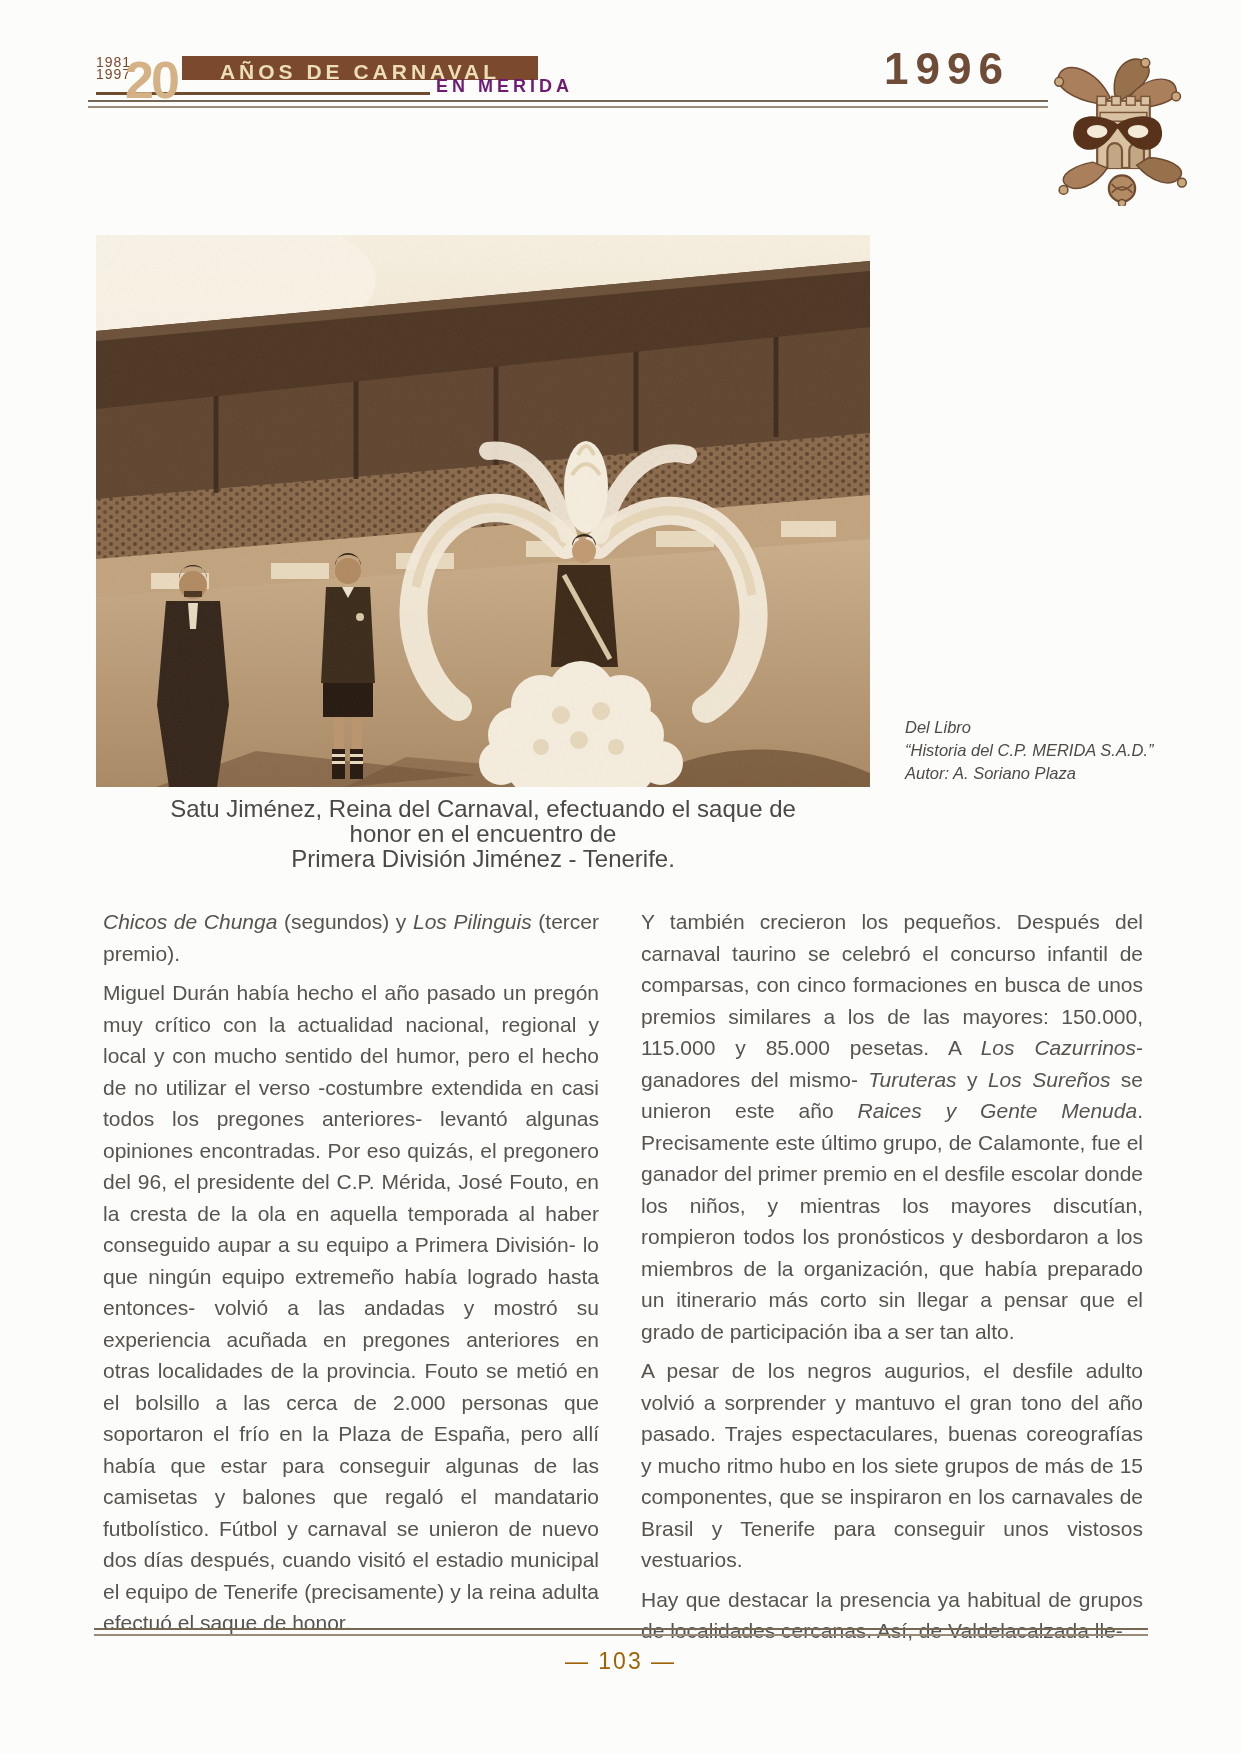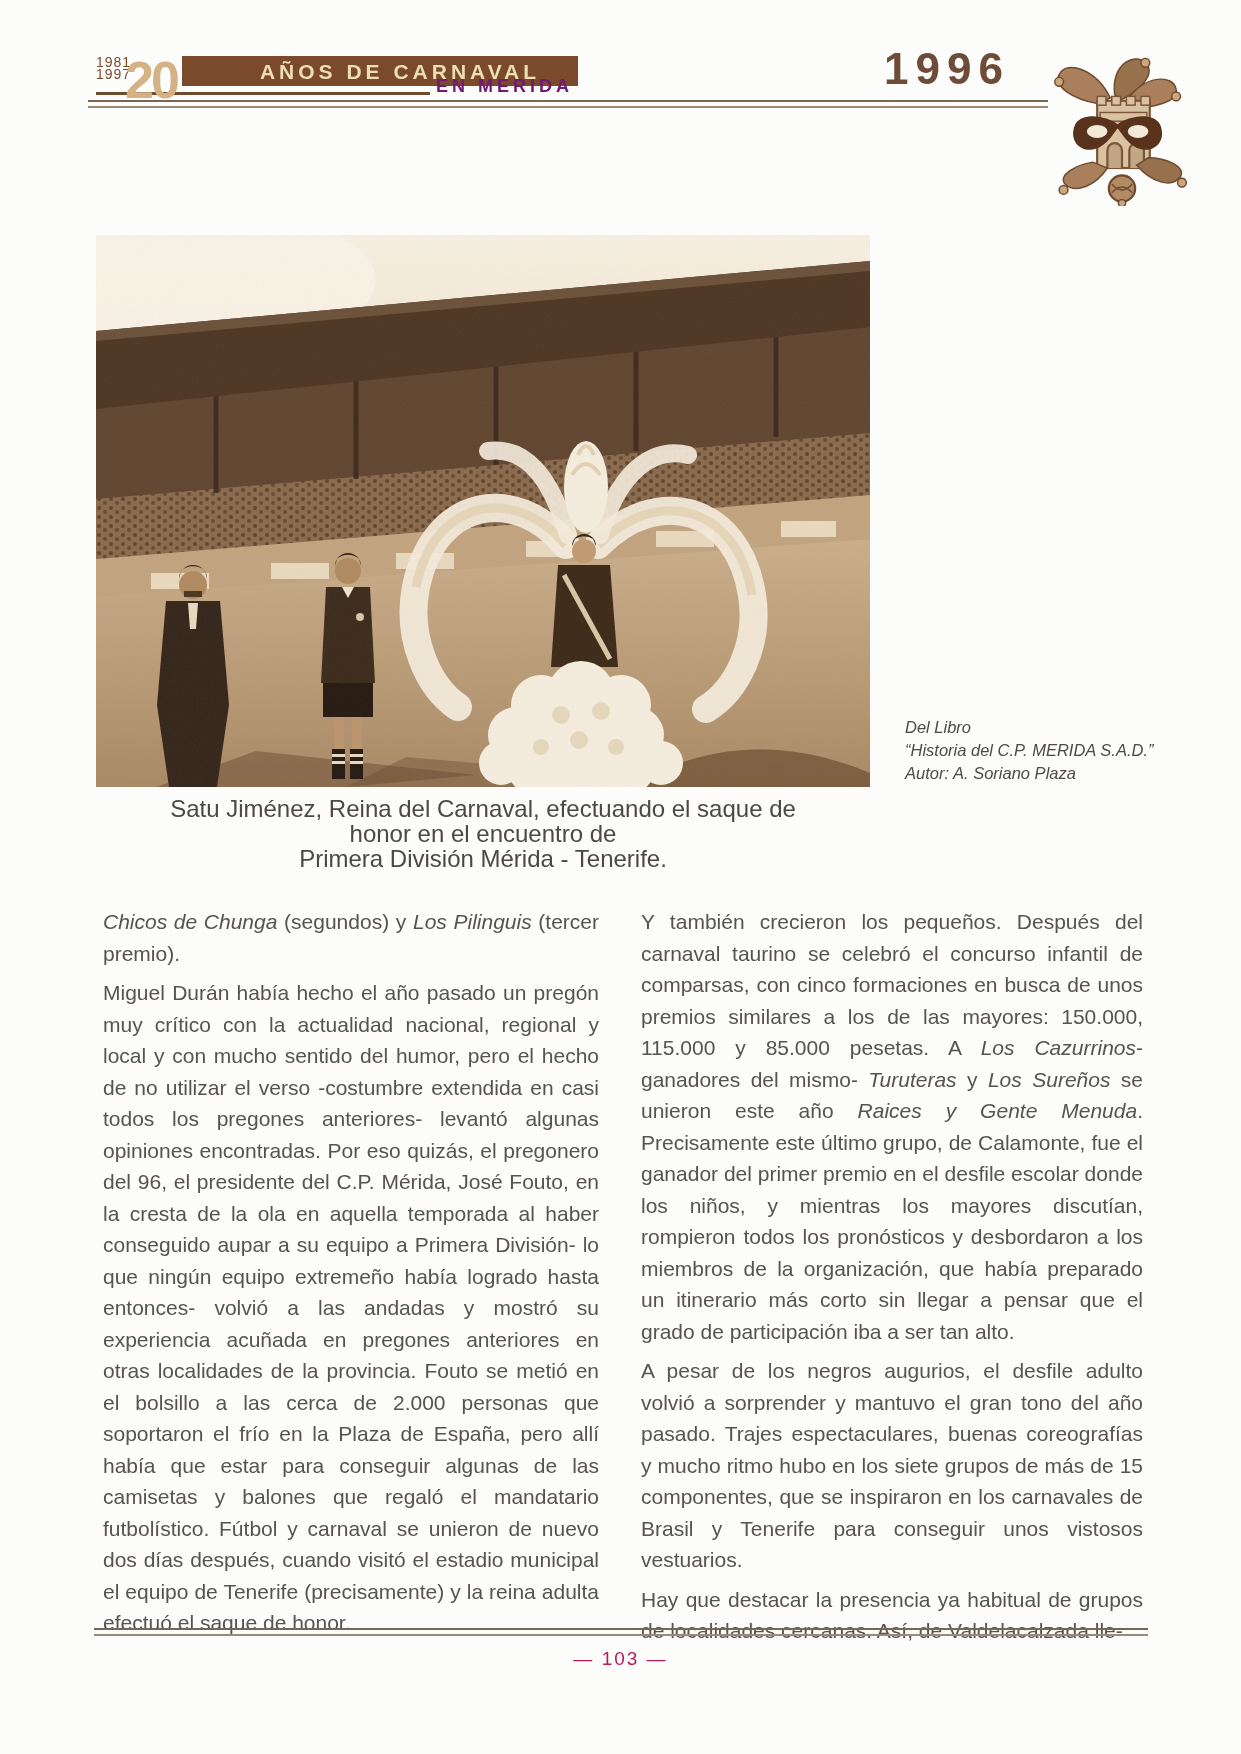--- a/index.html
+++ b/index.html
@@ -8,23 +8,23 @@
     background:#fcfcfa;overflow:hidden;
     font-family:"Liberation Sans", sans-serif;
   }
 
   
   .logo-years{position:absolute;left:96px;top:56px;color:#7b4a2c;
     font-weight:normal;font-size:14px;line-height:12px;letter-spacing:1px;}
   .logo-years span{display:block;}
   .logo-20{position:absolute;left:125px;top:50px;color:#d4b286;
     font-size:52px;font-weight:bold;letter-spacing:-3px;z-index:2;}
-  .logo-box{position:absolute;left:182px;top:56px;width:356px;height:30px;
+  .logo-box{position:absolute;left:182px;top:56px;width:356px;height:24px;
     background:#7b4a2c;color:#eddeb8;font-weight:bold;font-size:21px;
-    letter-spacing:4px;text-align:center;line-height:31px;white-space:nowrap;padding-left:40px;}
+    letter-spacing:4px;text-align:center;line-height:31px;white-space:nowrap;}
   .logo-underline{position:absolute;left:96px;top:92px;width:334px;
     border-top:3px solid #6d4c30;}
   .logo-sub{position:absolute;left:436px;top:76px;color:#701a75;
     font-weight:bold;font-size:18px;letter-spacing:4px;}
   .year-1996{position:absolute;left:830px;top:44px;width:180px;text-align:right;
     color:#6f4c38;font-size:44px;font-weight:bold;letter-spacing:7px;}
   .header-rule{position:absolute;left:88px;top:100px;width:960px;height:4px;
     border-top:2px solid #766654;border-bottom:2px solid #9a8b79;}
   .jester{position:absolute;left:1046px;top:54px;width:152px;height:152px;}
 
@@ -42,21 +42,21 @@
     color:#57534e;text-align:justify;}
   .col p{margin:8px;}
   .col-left{left:95px;width:512px;}
   .col-right{left:633px;width:518px;}
   .col i{font-style:italic;}
 
   
   .footer-rule{position:absolute;left:94px;top:1628px;width:1054px;height:4px;
     border-top:2px solid #766654;border-bottom:2px solid #9a8b79;}
   .page-number{position:absolute;left:0;top:1648px;width:1241px;text-align:center;
-    font-size:19px;color:#be185d;letter-spacing:2px;}
+    font-size:23px;color:#a16207;letter-spacing:2px;}
 </style>
 </head>
 <body>
 
 <div class="page">
 
   <div class="logo-years">
     <span>1981</span>
     <span>1997</span>
   </div>
@@ -212,21 +212,21 @@
             <circle cx="483" cy="505" r="9"></circle>
         </g>
       </g>
 
       <rect width="774" height="552" filter="url(#grain)" opacity="0.5"></rect>
     </svg>
   </div>
 
   <div class="caption">
     <div>Satu Jiménez, Reina del Carnaval, efectuando el saque de honor en el encuentro de</div>
-    <div>Primera División Mérida - Tenerife.</div>
+    <div>Primera División Jiménez - Tenerife.</div>
   </div>
 
   <div class="credit">
     <div>Del Libro</div>
     <div>“Historia del C.P. MERIDA S.A.D.”</div>
     <div>Autor: A. Soriano Plaza</div>
   </div>
 
   <div class="col col-left">
       <p><i>Chicos de Chunga</i><span> (segundos) y </span><i>Los Pilinguis</i><span> (tercer premio).</span></p>

